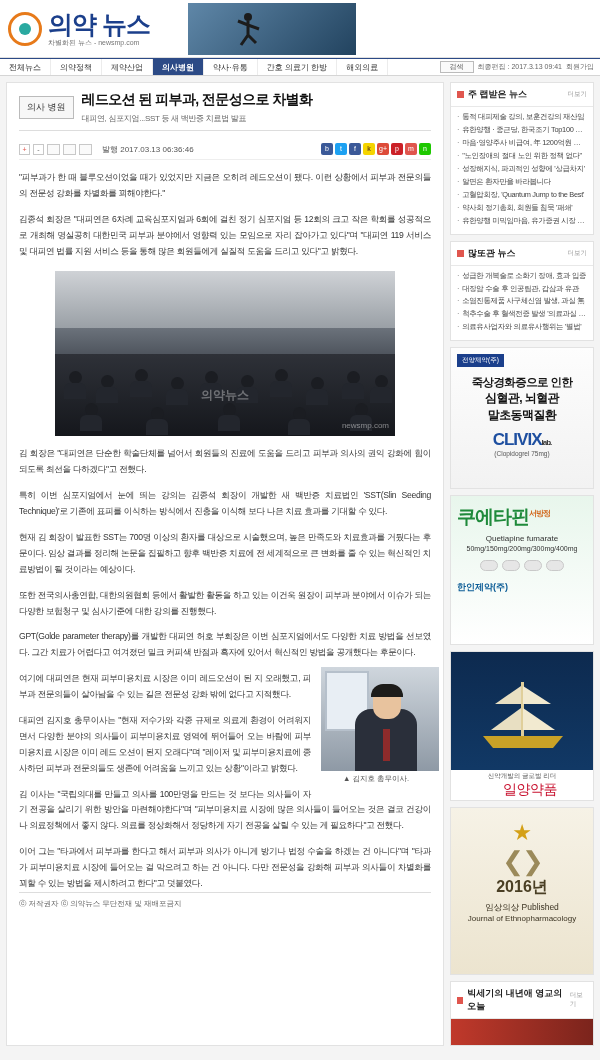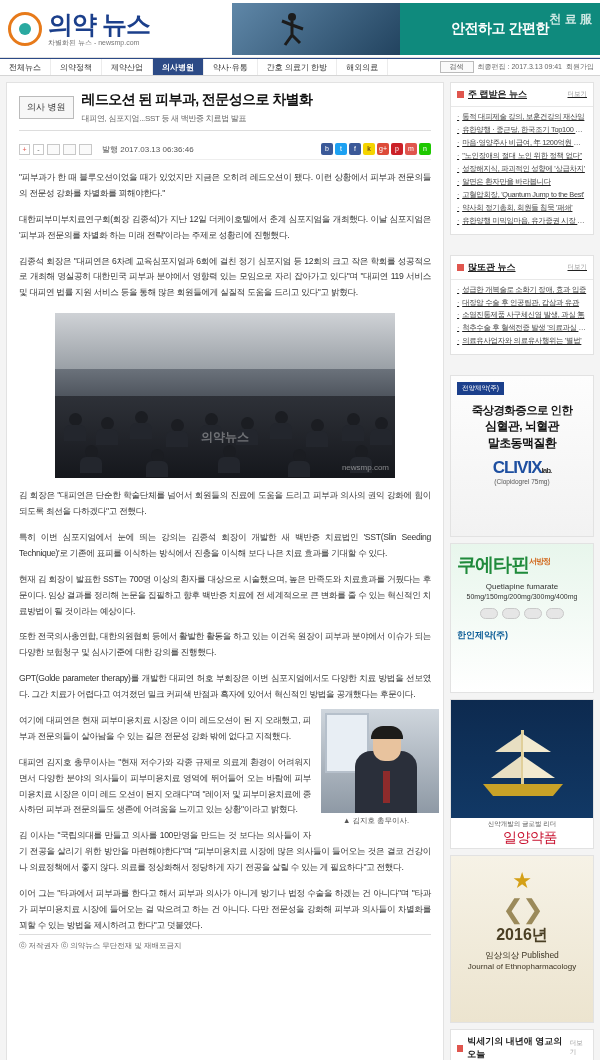--- a/index.html
+++ b/index.html
@@ -9,21 +9,21 @@
     background:#ffffff;
     font-family:"Liberation Sans", sans-serif;
     font-size:9px;
     color:#222;
     overflow:hidden;
   }
   .page { width:600px; height:1060px; position:relative; background:#f4f4f4; }
 
   
   .header { width:600px; height:58px; background:#ffffff; display:flex; align-items:center; border-bottom:1px solid #e0e0e0; }
-  .logo-wrap { width:232px; height:58px; display:flex; align-items:center; padding-left:8px; }
+  .logo-wrap { width:188px; height:58px; display:flex; align-items:center; padding-left:8px; }
   .logo-mark { width:34px; height:34px; border-radius:50%; background:#fff; border:3px solid #e77a1a; position:relative; margin-right:6px; }
   .logo-mark:after { content:""; position:absolute; left:8px; top:8px; width:12px; height:12px; background:#2aa9a0; border-radius:50%; }
   .logo-text { line-height:1.05; }
   .logo-title { font-size:25px; font-weight:bold; color:#1b3f8b; letter-spacing:-1px; }
   .logo-sub { font-size:7px; color:#777; letter-spacing:0px; margin-top:2px; }
   .banner-a { width:168px; height:52px; background:linear-gradient(135deg,#5f87a8,#22435f); position:relative; overflow:hidden; }
   .banner-a .climber { position:absolute; left:40px; top:6px; width:40px; height:40px; }
   .banner-b { flex:1; height:52px; background:#0f8a7d; display:flex; align-items:center; justify-content:center; color:#fff; position:relative; }
   .banner-b .bb-text { font-size:14px; font-weight:bold; letter-spacing:-0.5px; }
   .banner-b .bb-right { position:absolute; right:8px; top:8px; font-size:12px; color:#cfe9e4; font-weight:bold; }
@@ -72,31 +72,31 @@
   .photo-man .body { position:absolute; left:34px; bottom:0; width:62px; height:62px; background:#2a2f3a; border-radius:16px 16px 0 0; }
   .photo-man .face { position:absolute; left:52px; bottom:52px; width:28px; height:32px; background:#e8c39e; border-radius:12px; }
   .photo-man .hair { position:absolute; left:50px; bottom:74px; width:32px; height:13px; background:#1d1c1a; border-radius:12px 12px 0 0; }
   .photo-man .tie { position:absolute; left:62px; bottom:10px; width:7px; height:32px; background:#8e2b2b; }
   .cap { font-size:7.5px; color:#555; text-align:center; margin-top:3px; }
   .cap .tri { color:#e0564e; }
 
   .copyright { clear:both; border-top:1px solid #ddd; padding-top:6px; font-size:7.5px; color:#666; }
 
   
-  .s-box { background:#fff; border:1px solid #e2e2e2; margin-bottom:20px;text-decoration:underline; }
+  .s-box { background:#fff; border:1px solid #e2e2e2; margin-bottom:6px; }
   .s-head { display:flex; align-items:center; padding:5px 6px; border-bottom:1px solid #e8e8e8; }
   .s-head .sq { width:7px; height:7px; background:#e0564e; margin-right:4px; }
   .s-title { font-size:9px; font-weight:bold; color:#222; }
   .s-more { margin-left:auto; font-size:6.5px; color:#999; }
   .s-list { padding:4px 6px 6px 6px; }
   .s-li { font-size:7.4px; color:#444; line-height:1.75; letter-spacing:-0.3px; white-space:nowrap; overflow:hidden; text-overflow:ellipsis; }
   .s-li:before { content:"·"; color:#888; margin-right:3px; }
 
   .ad { border:1px solid #e2e2e2; margin-bottom:6px; background:#fff; }
-  .ad1 { height:162px; background:linear-gradient(#fdfdfd,#f2f2f2); position:relative; padding:6px; }
+  .ad1 { height:142px; background:linear-gradient(#fdfdfd,#f2f2f2); position:relative; padding:6px; }
   .ad1 .tag { background:#1b3f8b; color:#fff; font-size:6.5px; padding:2px 5px; display:inline-block; }
   .ad1 .l1 { font-size:11.5px; font-weight:bold; color:#1a1a1a; text-align:center; margin-top:8px; letter-spacing:-0.6px; }
   .ad1 .l2 { font-size:12px; font-weight:bold; color:#111; text-align:center; letter-spacing:-0.6px; }
   .ad1 .l3 { font-size:12px; font-weight:bold; color:#111; text-align:center; letter-spacing:-0.6px; }
   .ad1 .brand { font-size:17px; font-weight:bold; color:#1e4fa0; text-align:center; margin-top:6px; letter-spacing:-1px; }
   .ad1 .brand i { font-size:8px; color:#333; font-style:normal; }
   .ad1 .sub { font-size:6.5px; color:#555; text-align:center; }
 
   .ad2 { height:150px; background:linear-gradient(#e8f6ec,#ffffff); position:relative; padding:8px 6px; }
   .ad2 .big { font-size:19px; font-weight:bold; color:#1f8a3b; text-align:left; letter-spacing:-1px; }
@@ -134,24 +134,20 @@
       <div class="logo-text">
         <div class="logo-title">의약 뉴스</div>
         <div class="logo-sub">차별화된 뉴스 - newsmp.com</div>
       </div>
     </div>
     <div class="banner-a">
       <svg class="climber" viewBox="0 0 40 40">
         <circle cx="20" cy="8" r="4" fill="#1c1c1c"></circle>
         <path d="M20 12 L20 26 L13 36 M20 26 L28 34 M20 16 L10 12 M20 16 L31 20" stroke="#1c1c1c" stroke-width="3" fill="none"></path>
       </svg>
-    </div>
-    <div class="banner-b">
-      <div class="bb-text">안전하고 간편한</div>
-      <div class="bb-right">천 료 服</div>
     </div>
   </div>
 
   <div class="gnb">
     <div class="gnb-item">전체뉴스</div>
     <div class="gnb-item">의약정책</div>
     <div class="gnb-item">제약산업</div>
     <div class="gnb-item active">의사병원</div>
     <div class="gnb-item">약사·유통</div>
     <div class="gnb-item">간호 의료기 한방</div>
@@ -189,21 +185,20 @@
           <span style="background:#3b5998">f</span>
           <span style="background:#f5d400;color:#3a1d1d">k</span>
           <span style="background:#dd4b39">g+</span>
           <span style="background:#cb2027">p</span>
           <span style="background:#e0564e">m</span>
           <span style="background:#1ec800">n</span>
         </div>
       </div>
 
       <p class="para">"피부과가 한 때 블루오션이었을 때가 있었지만 지금은 오히려 레드오션이 됐다. 이런 상황에서 피부과 전문의들의 전문성 강화를 차별화를 꾀해야한다."</p>
-      <p class="para">대한피부미부치료연구회(회장 김종석)가 지난 12일 더케이호텔에서 춘계 심포지엄을 개최했다. 이날 심포지엄은 '피부과 전문의를 차별화 하는 미래 전략'이라는 주제로 성황리에 진행했다.</p>
       <p class="para">김종석 회장은 "대피연은 6차례 교육심포지엄과 6회에 걸친 정기 심포지엄 등 12회의 크고 작은 학회를 성공적으로 개최해 명실공히 대한민국 피부과 분야에서 영향력 있는 모임으로 자리 잡아가고 있다"며 "대피연 119 서비스 및 대피연 법률 지원 서비스 등을 통해 많은 회원들에게 실질적 도움을 드리고 있다"고 밝혔다.</p>
 
       <div class="figure">
         <div class="photo-hall">
           <div class="ceil"></div>
             <div class="stage"></div>
             <div class="crowd"></div>
           <div class="head" style="left:14px;top:100px"></div>
             <div class="suit" style="left:9px;top:112px"></div>
           <div class="head" style="left:46px;top:104px"></div>

